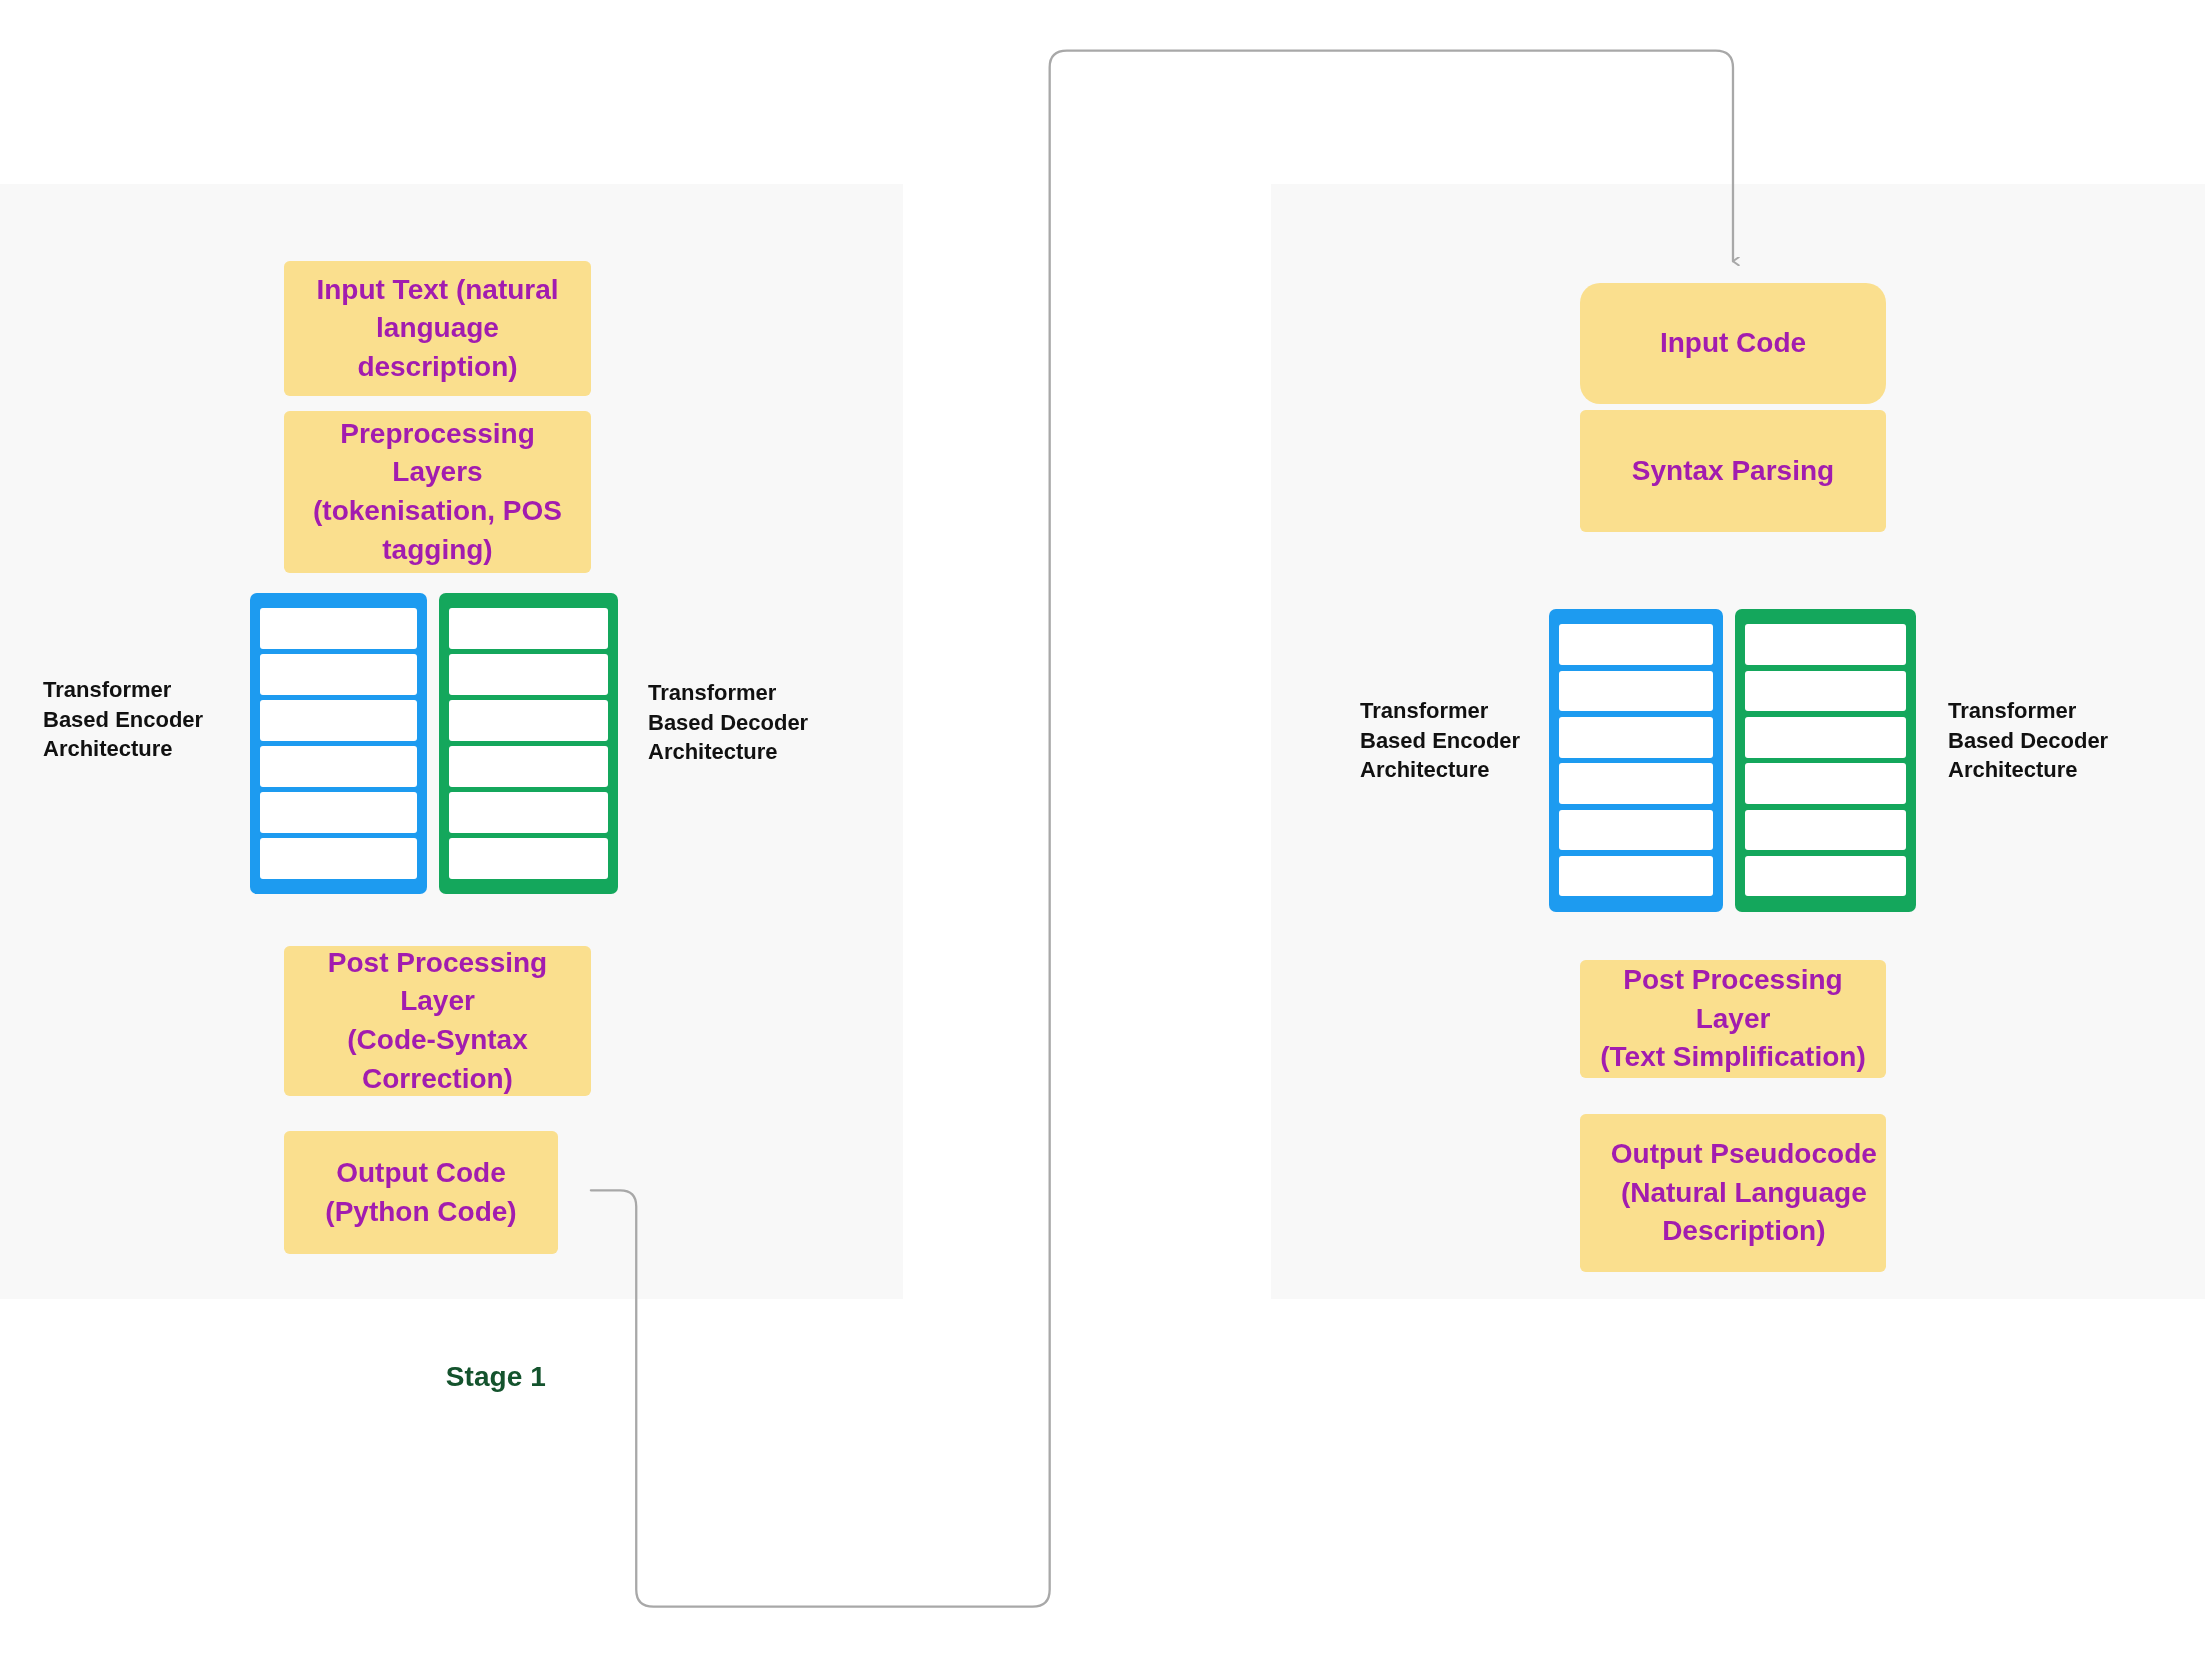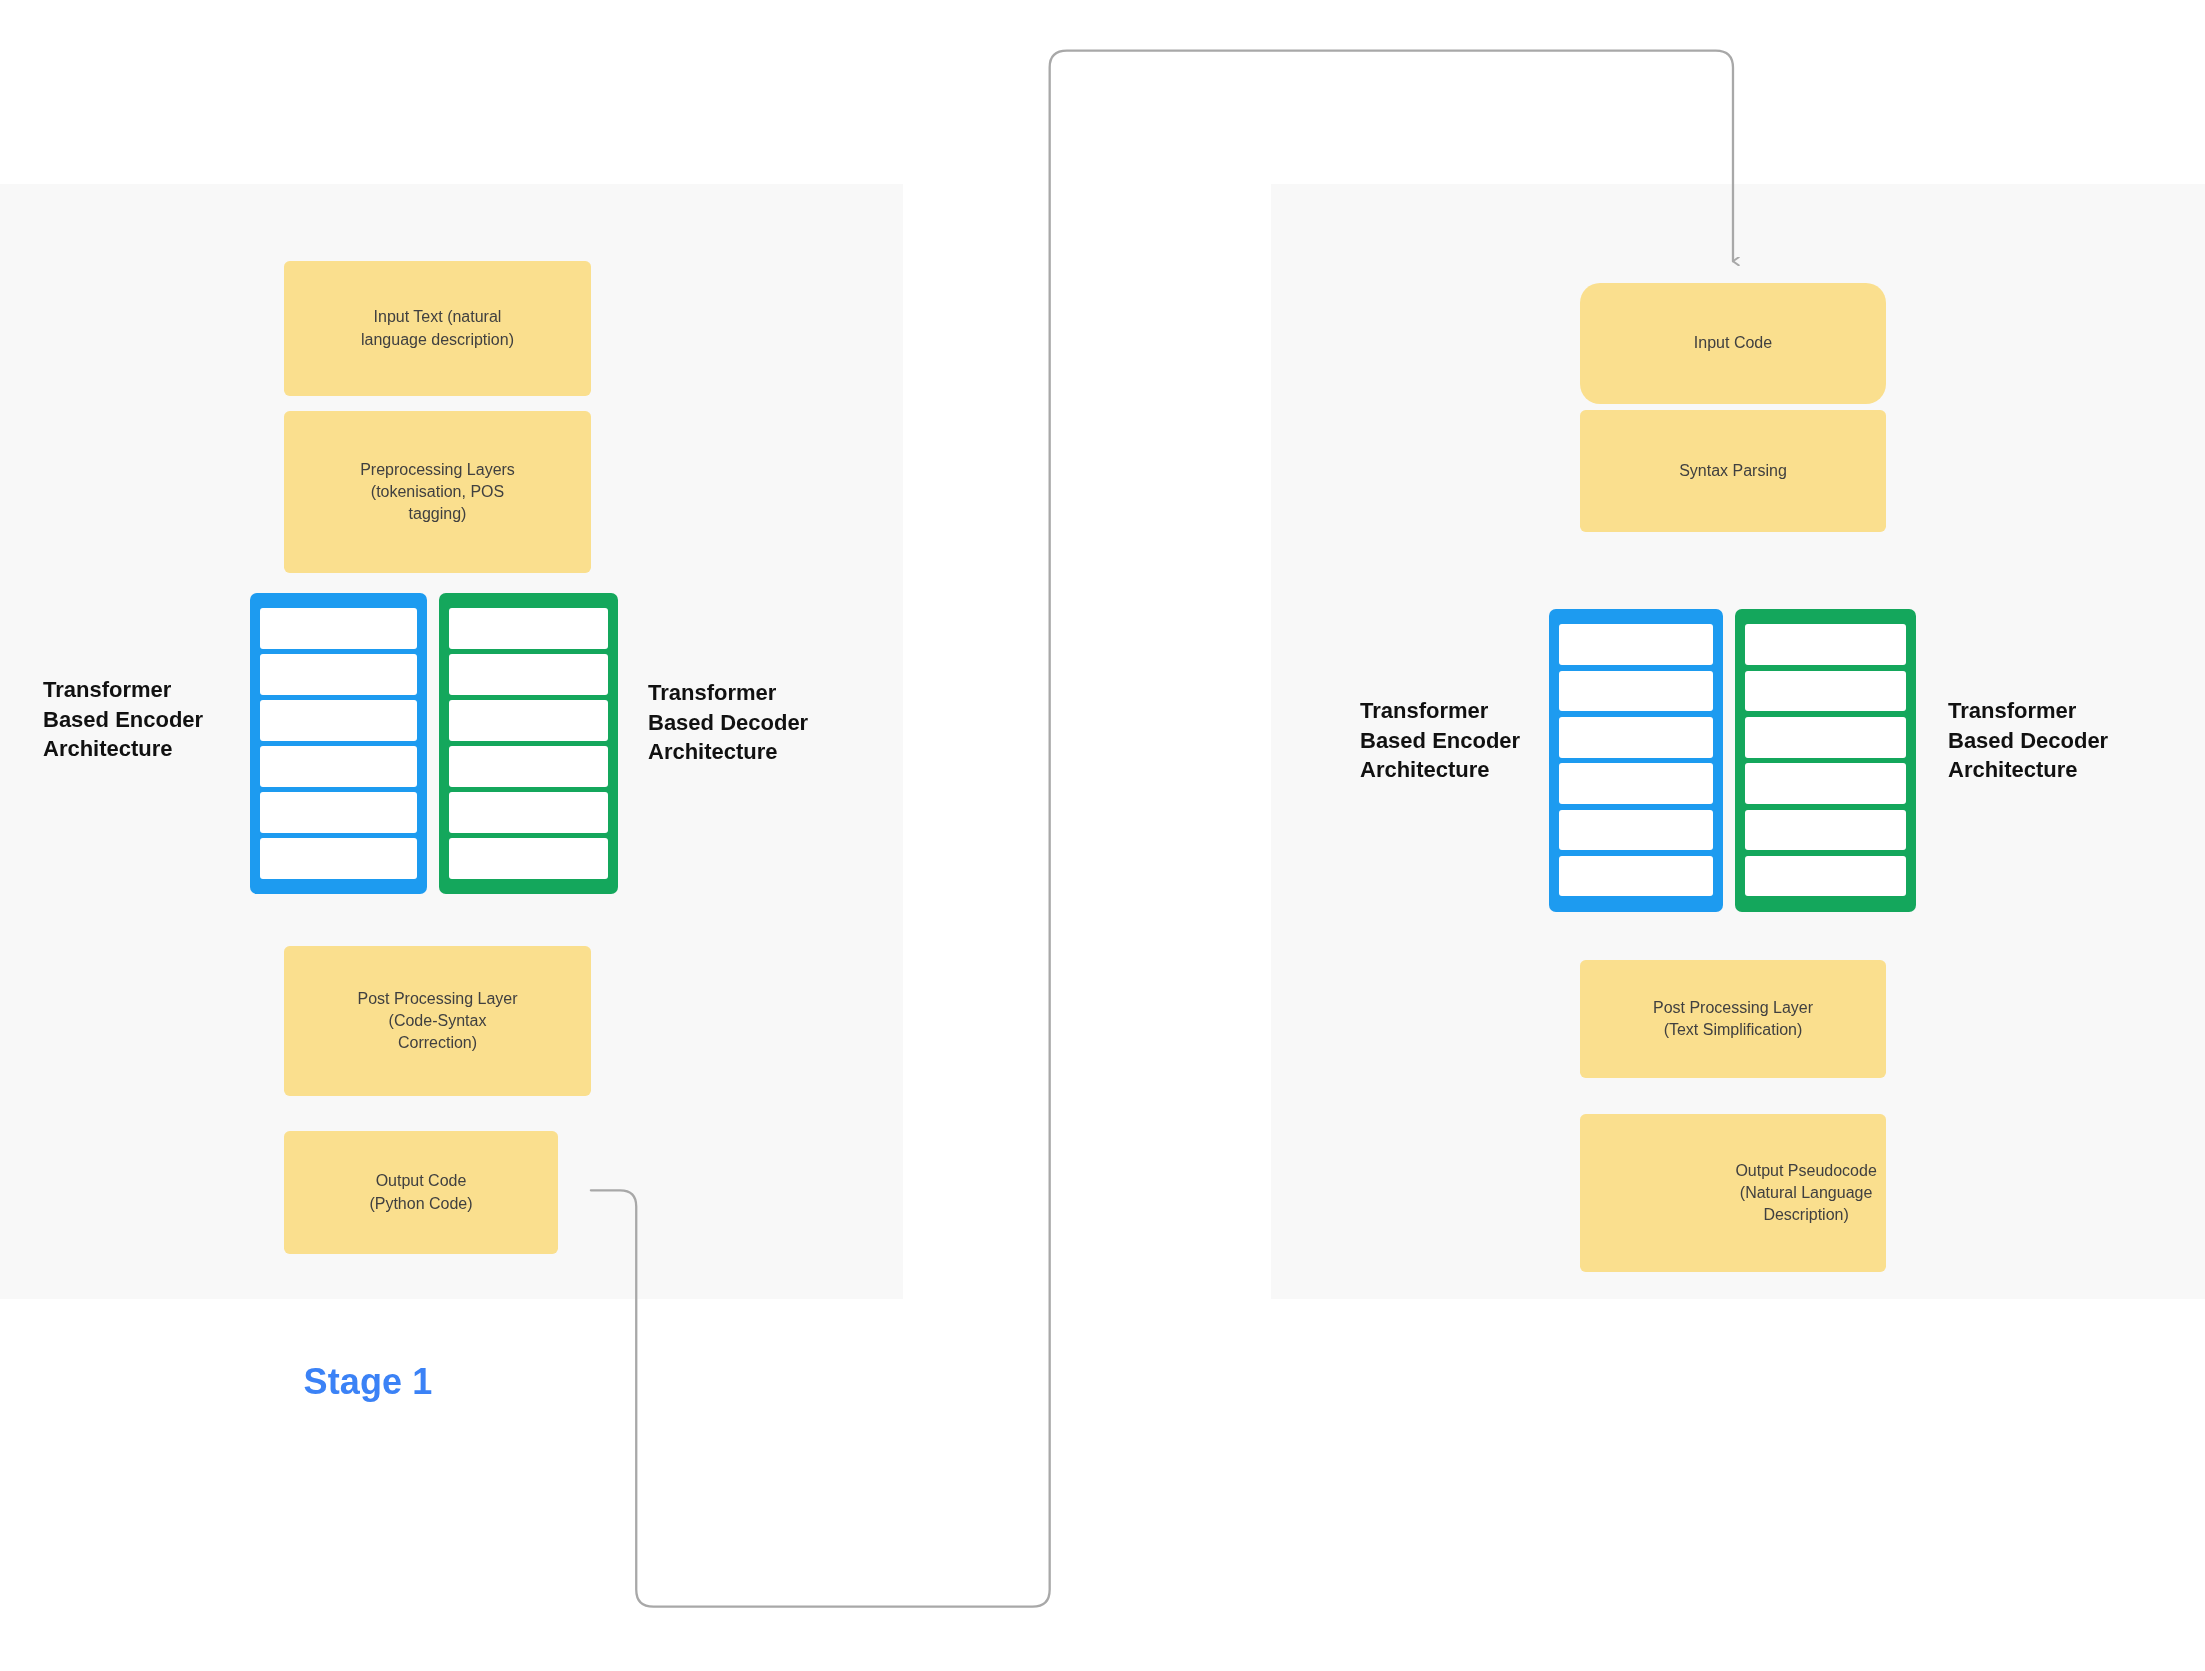--- a/index.html
+++ b/index.html
@@ -31,47 +31,47 @@
     position: absolute;
     background: #F8F8F8;
     z-index: 2;
   }
   #stage-1-panel { left: 0px;    top: 184px; width: 903px; height: 1115px; }
   #stage-2-panel { left: 1271px; top: 184px; width: 934px; height: 1115px; }
 
   .stage-caption {
     position: absolute;
     z-index: 6;
-    font-size: 36px;
+    font-size: 28px;
     font-weight: 700;
-    color: #3b82f6;
+    color: #14532d;
     letter-spacing: 0.1px;
-    text-align: center;
+    text-align: right;
     white-space: nowrap;
   }
   #stage-1-caption { left: 190px;  top: 1361px; width: 356px; }
   #stage-2-caption { left: 1574px; top: 1347px; width: 356px; }
 
   
   .proc-box {
     position: absolute;
     background: #FADF8E;
     border-radius: 5.7px;
     display: flex;
     align-items: center;
     justify-content: center;
     text-align: center;
     padding: 4.6px 9.2px;
     z-index: 3;
   }
   .proc-box .proc-label {
-    font-size: 16px;
-    font-weight: 400;
+    font-size: 28px;
+    font-weight: 700;
     line-height: 1.38;
-    color: #404040;
+    color: #a21caf;
     white-space: pre-line;
   }
 
   
   .stack {
     position: absolute;
     border-radius: 6.9px;
     display: flex;
     flex-direction: column;
     justify-content: space-between;

